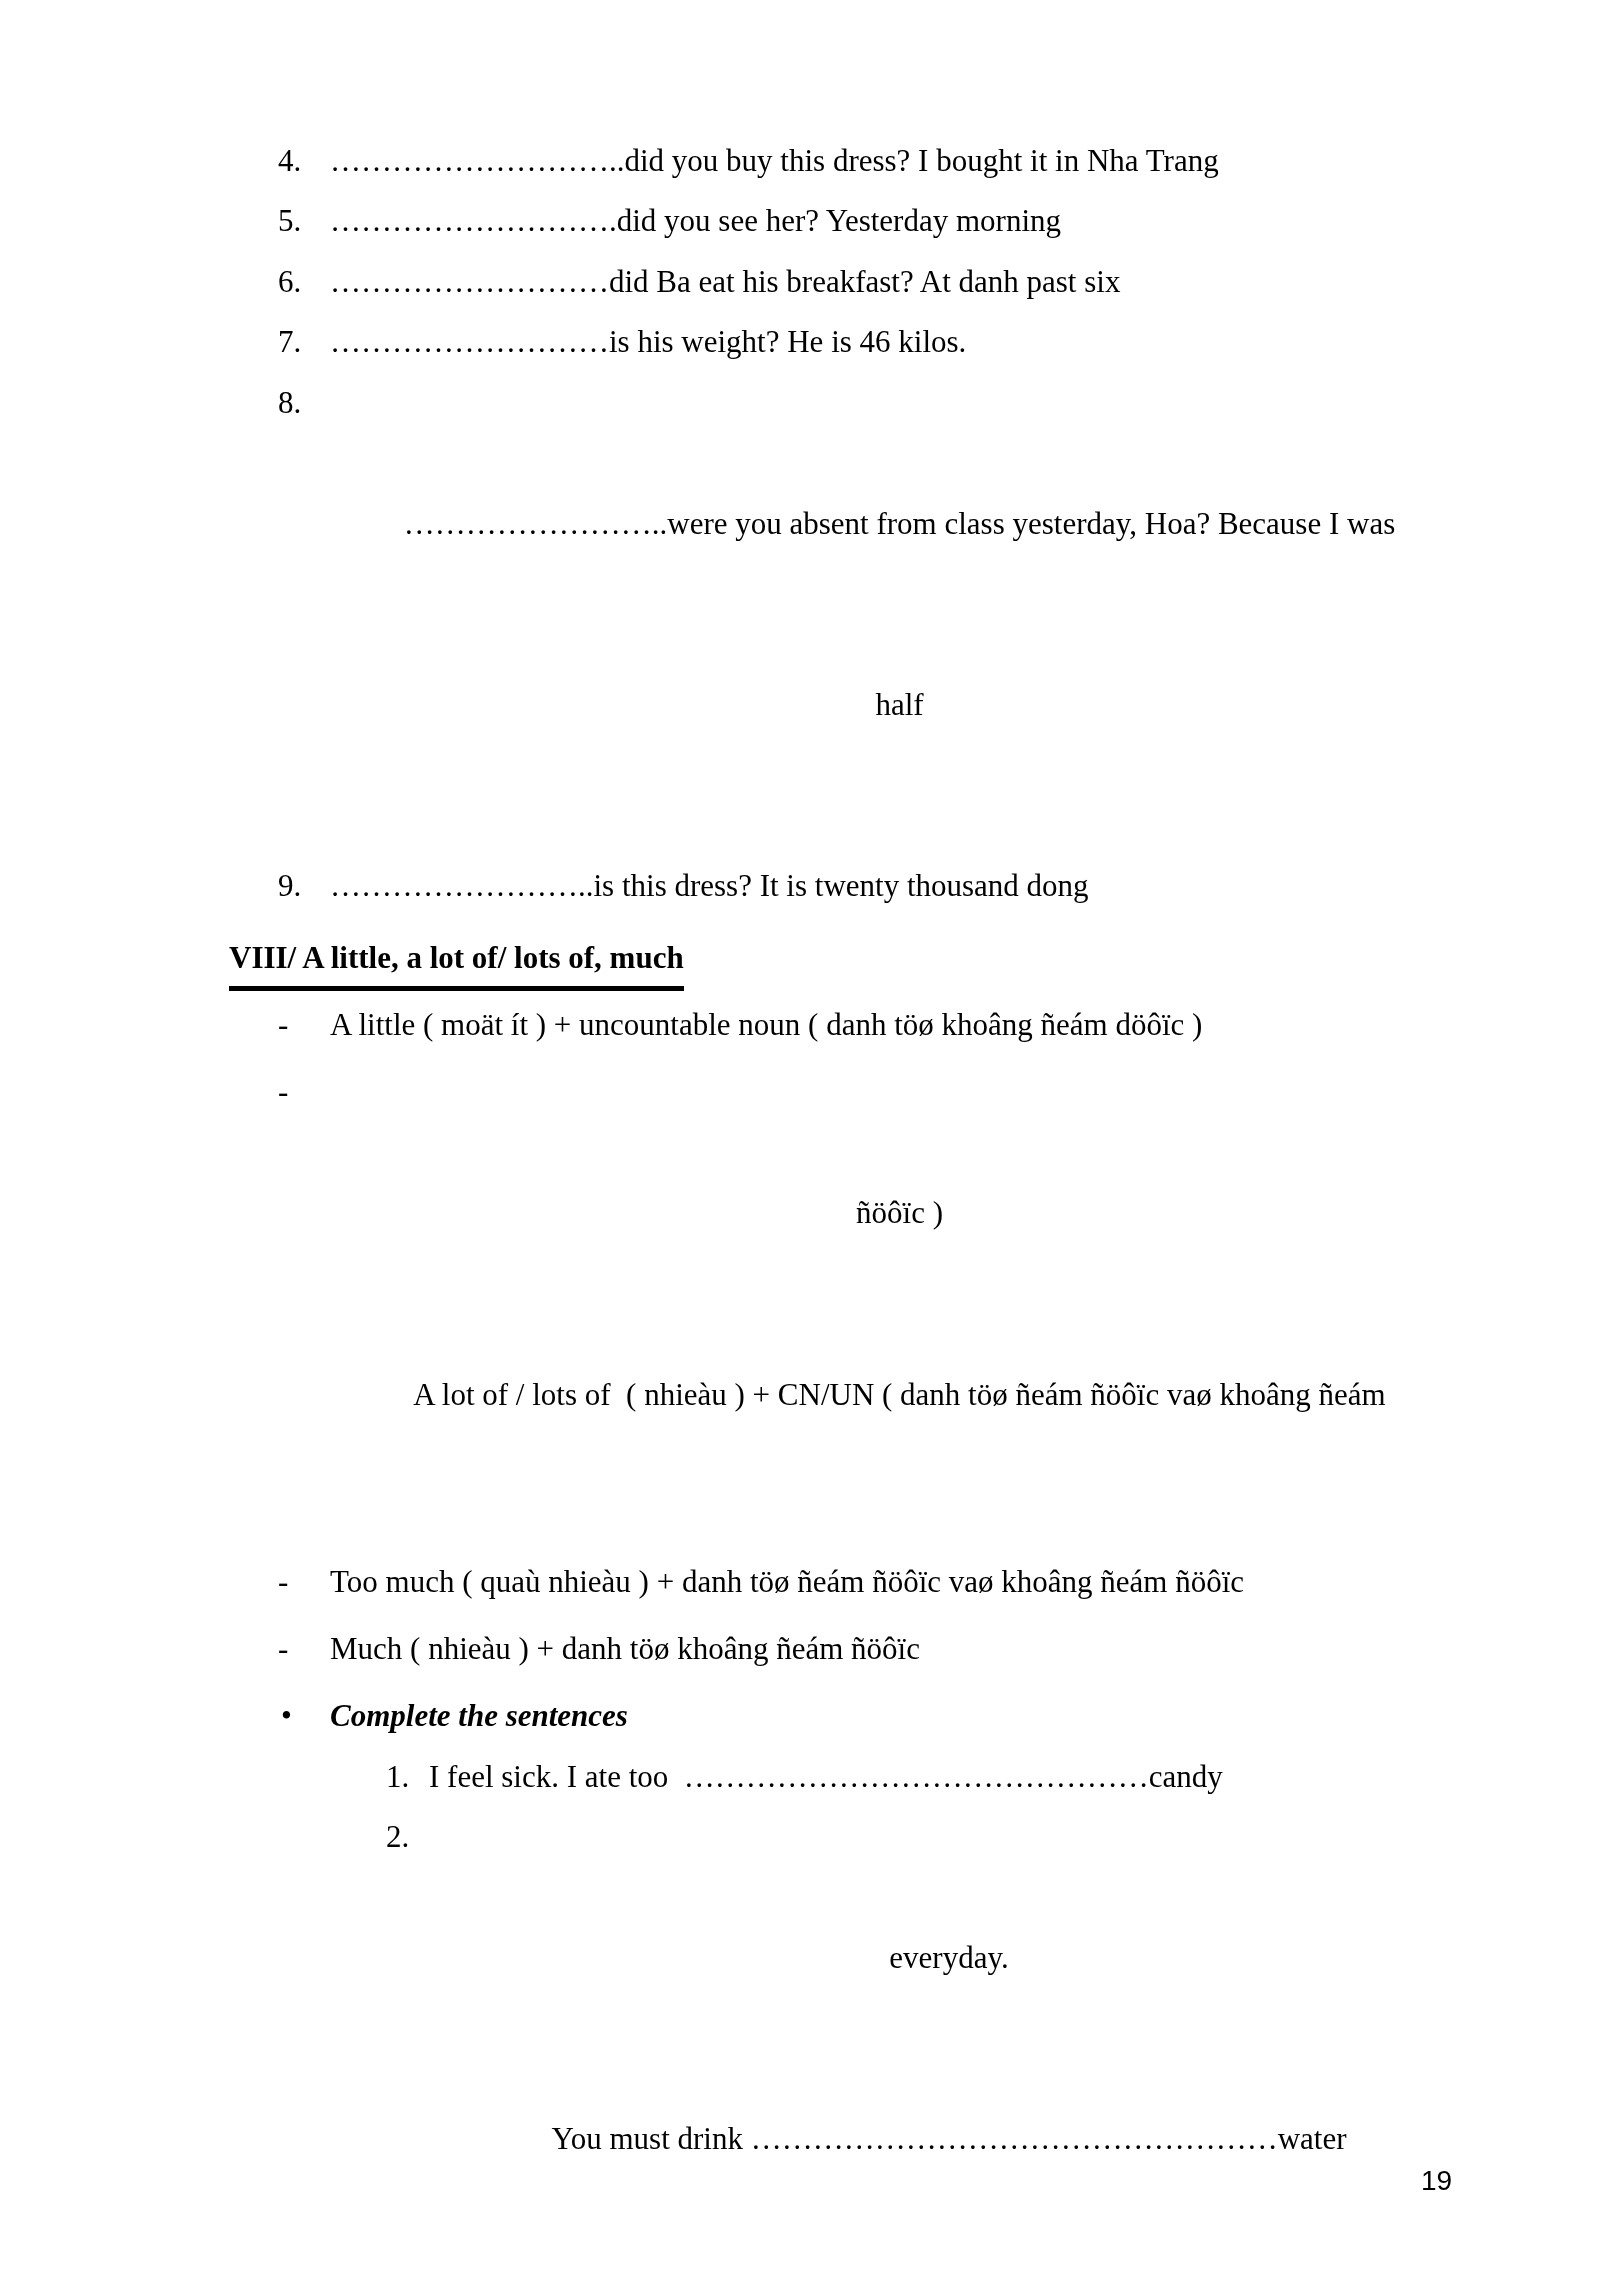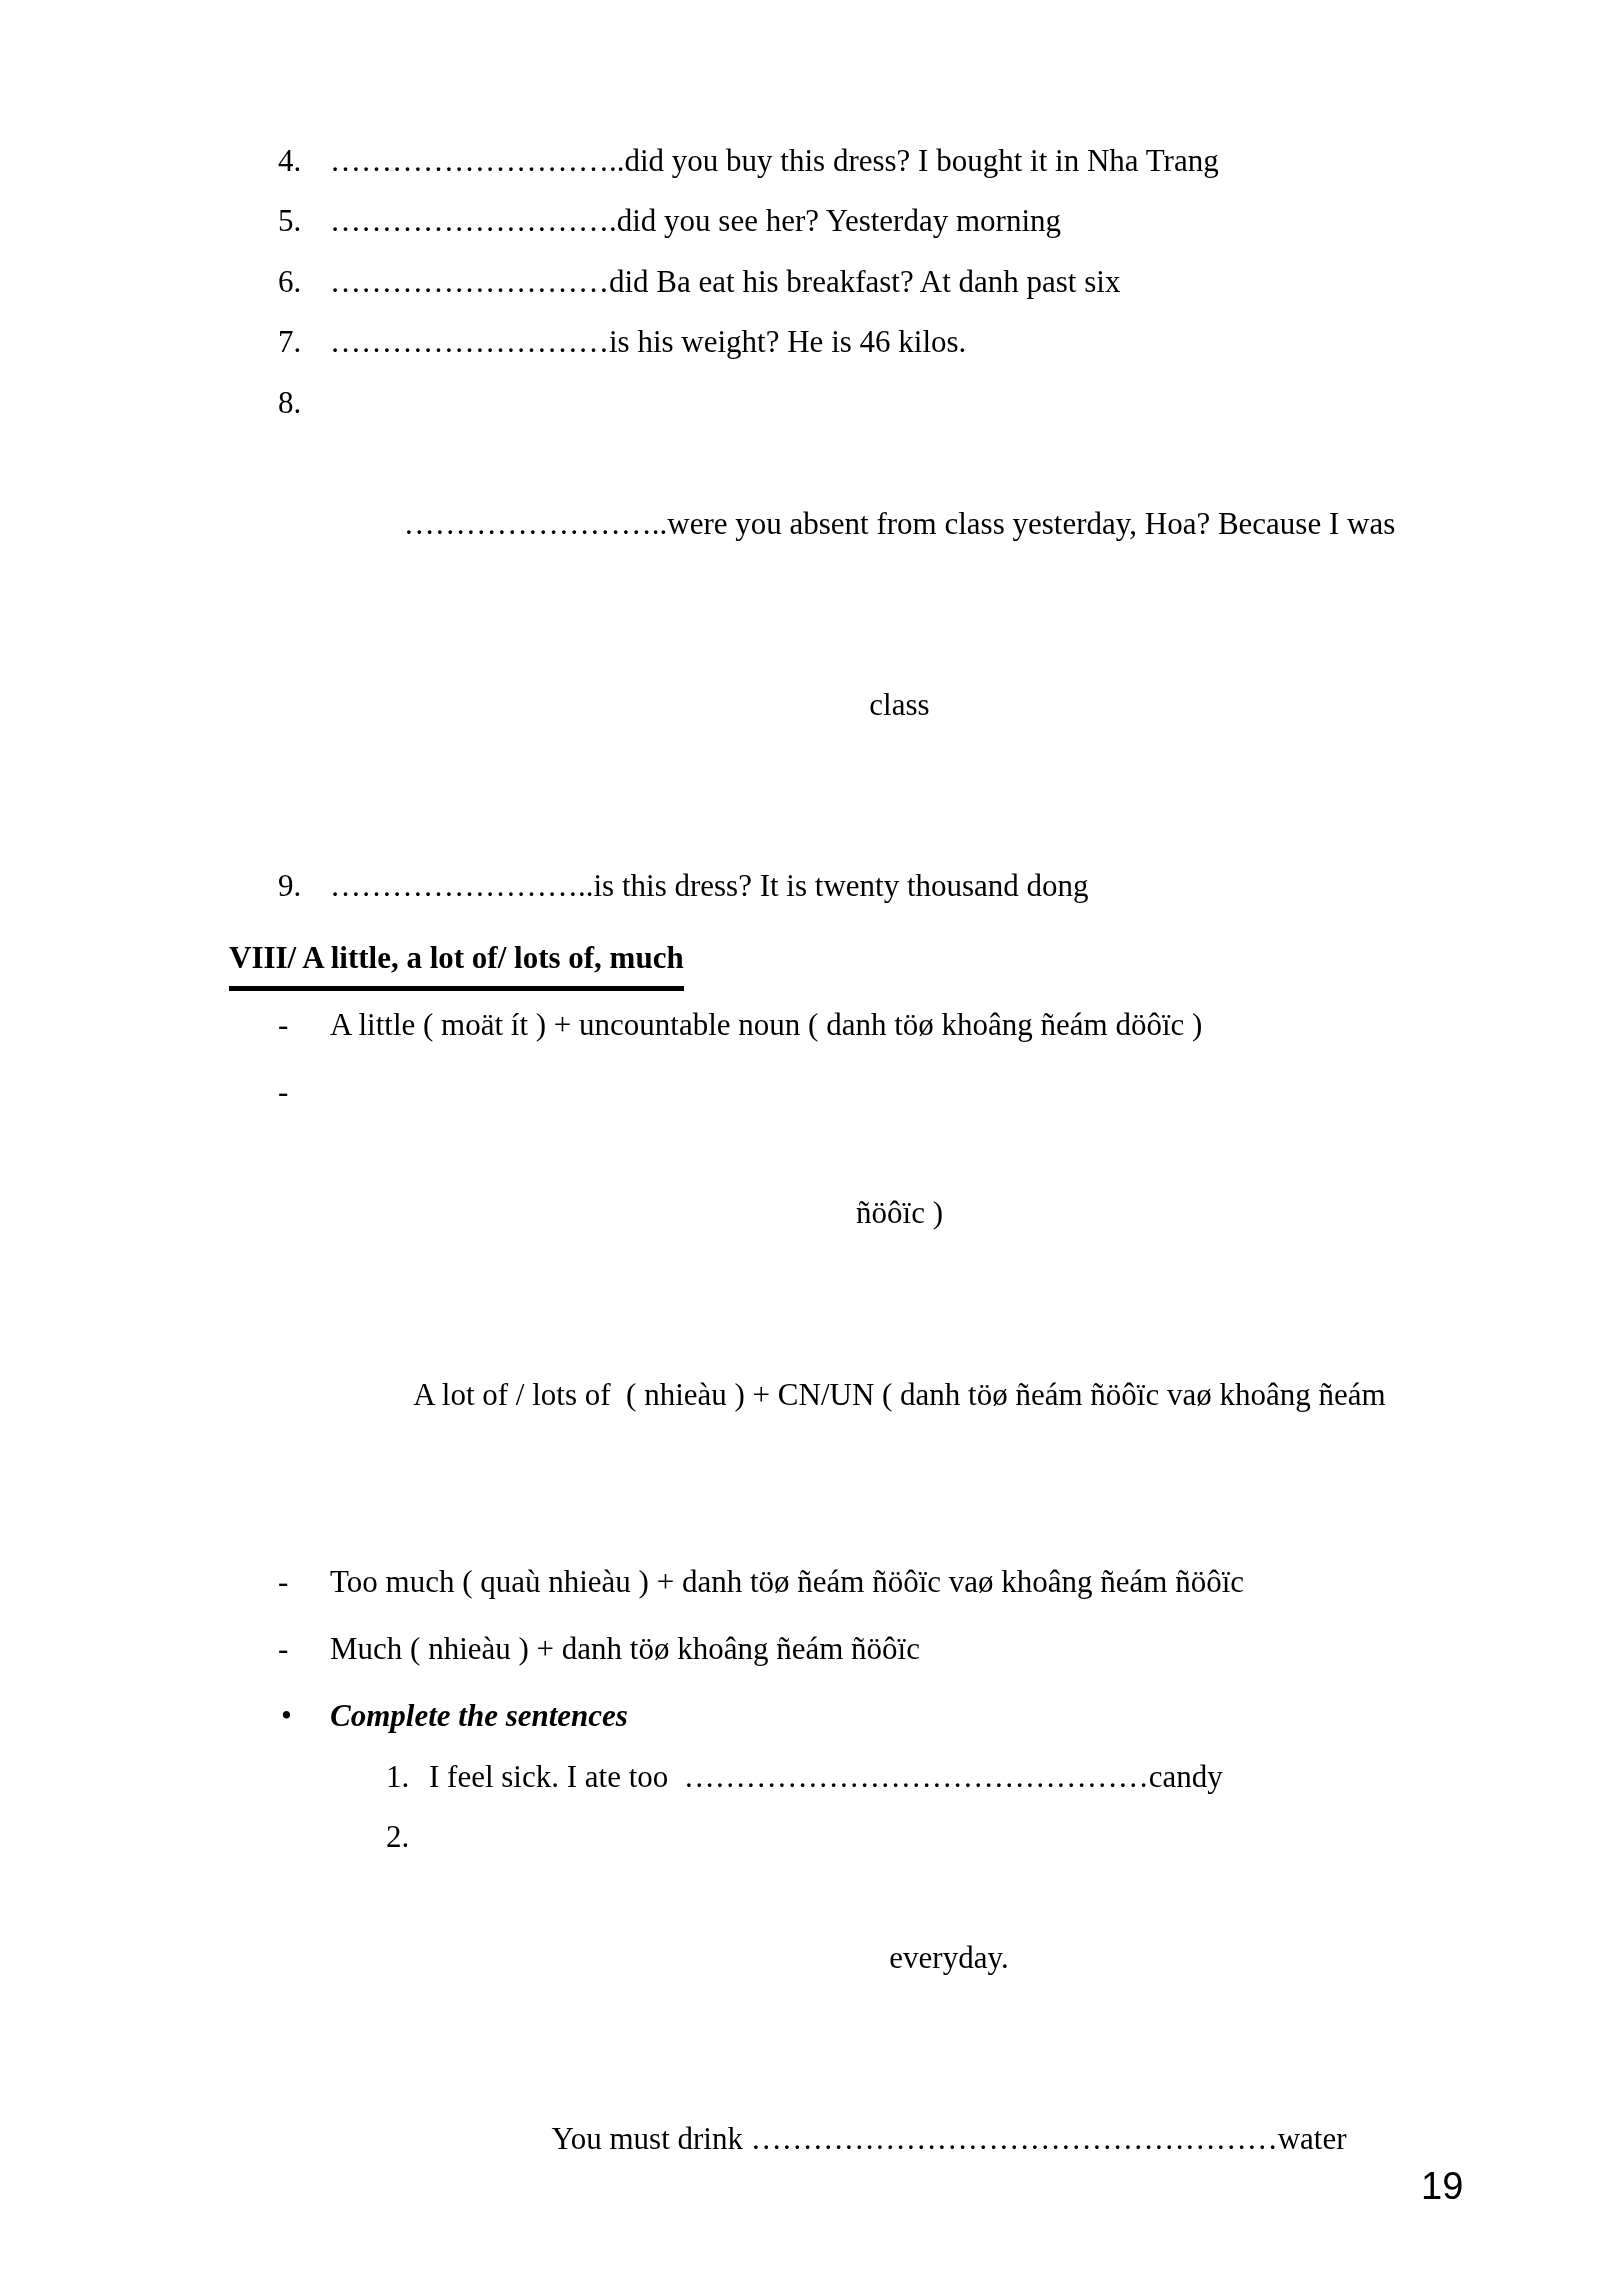--- a/index.html
+++ b/index.html
@@ -22,21 +22,21 @@
   .rule { margin-top: 6.5px; }
   .dash { flex: 0 0 52px; margin-left: 49px; }
   .cs-head { margin-top: 6.5px; }
   .bullet { flex: 0 0 49px; margin-left: 52px; }
   .cs-title { font-weight: bold; font-style: italic; }
   .cs .num { flex: 0 0 43px; margin-left: 157px; }
   .h-viii { margin-top: 11.8px; font-weight: bold; }
   .h-viii .ul { border-bottom: 5.9px solid #000; padding-bottom: 11px; }
   .page-num {
     position: absolute; left: 1421px; top: 2167px;
-    font-family: "Liberation Sans", sans-serif; font-size: 38px; line-height: 1;
+    font-family: "Liberation Sans", sans-serif; font-size: 28px; line-height: 1;
   }
 </style>
 </head>
 <body>
 
 <div class="page">
   <div class="content">
 
     <div class="row wh">
       <span class="num">4.</span>
@@ -51,21 +51,21 @@
       <span class="body">………………………did Ba eat his breakfast? At danh past six</span>
     </div>
     <div class="row wh">
       <span class="num">7.</span>
       <span class="body">………………………is his weight? He is 46 kilos.</span>
     </div>
     <div class="row wh">
       <span class="num">8.</span>
       <span class="body">
         <span class="line">……………………..were you absent from class yesterday, Hoa? Because I was</span>
-        <span class="line">class</span>
+        <span class="line">half</span>
       </span>
     </div>
     <div class="row wh">
       <span class="num">9.</span>
       <span class="body">……………………..is this dress? It is twenty thousand dong</span>
     </div>
 
     <div class="h-viii">
       <span class="ul">VIII/ A little, a lot of/ lots of, much</span>
     </div>

